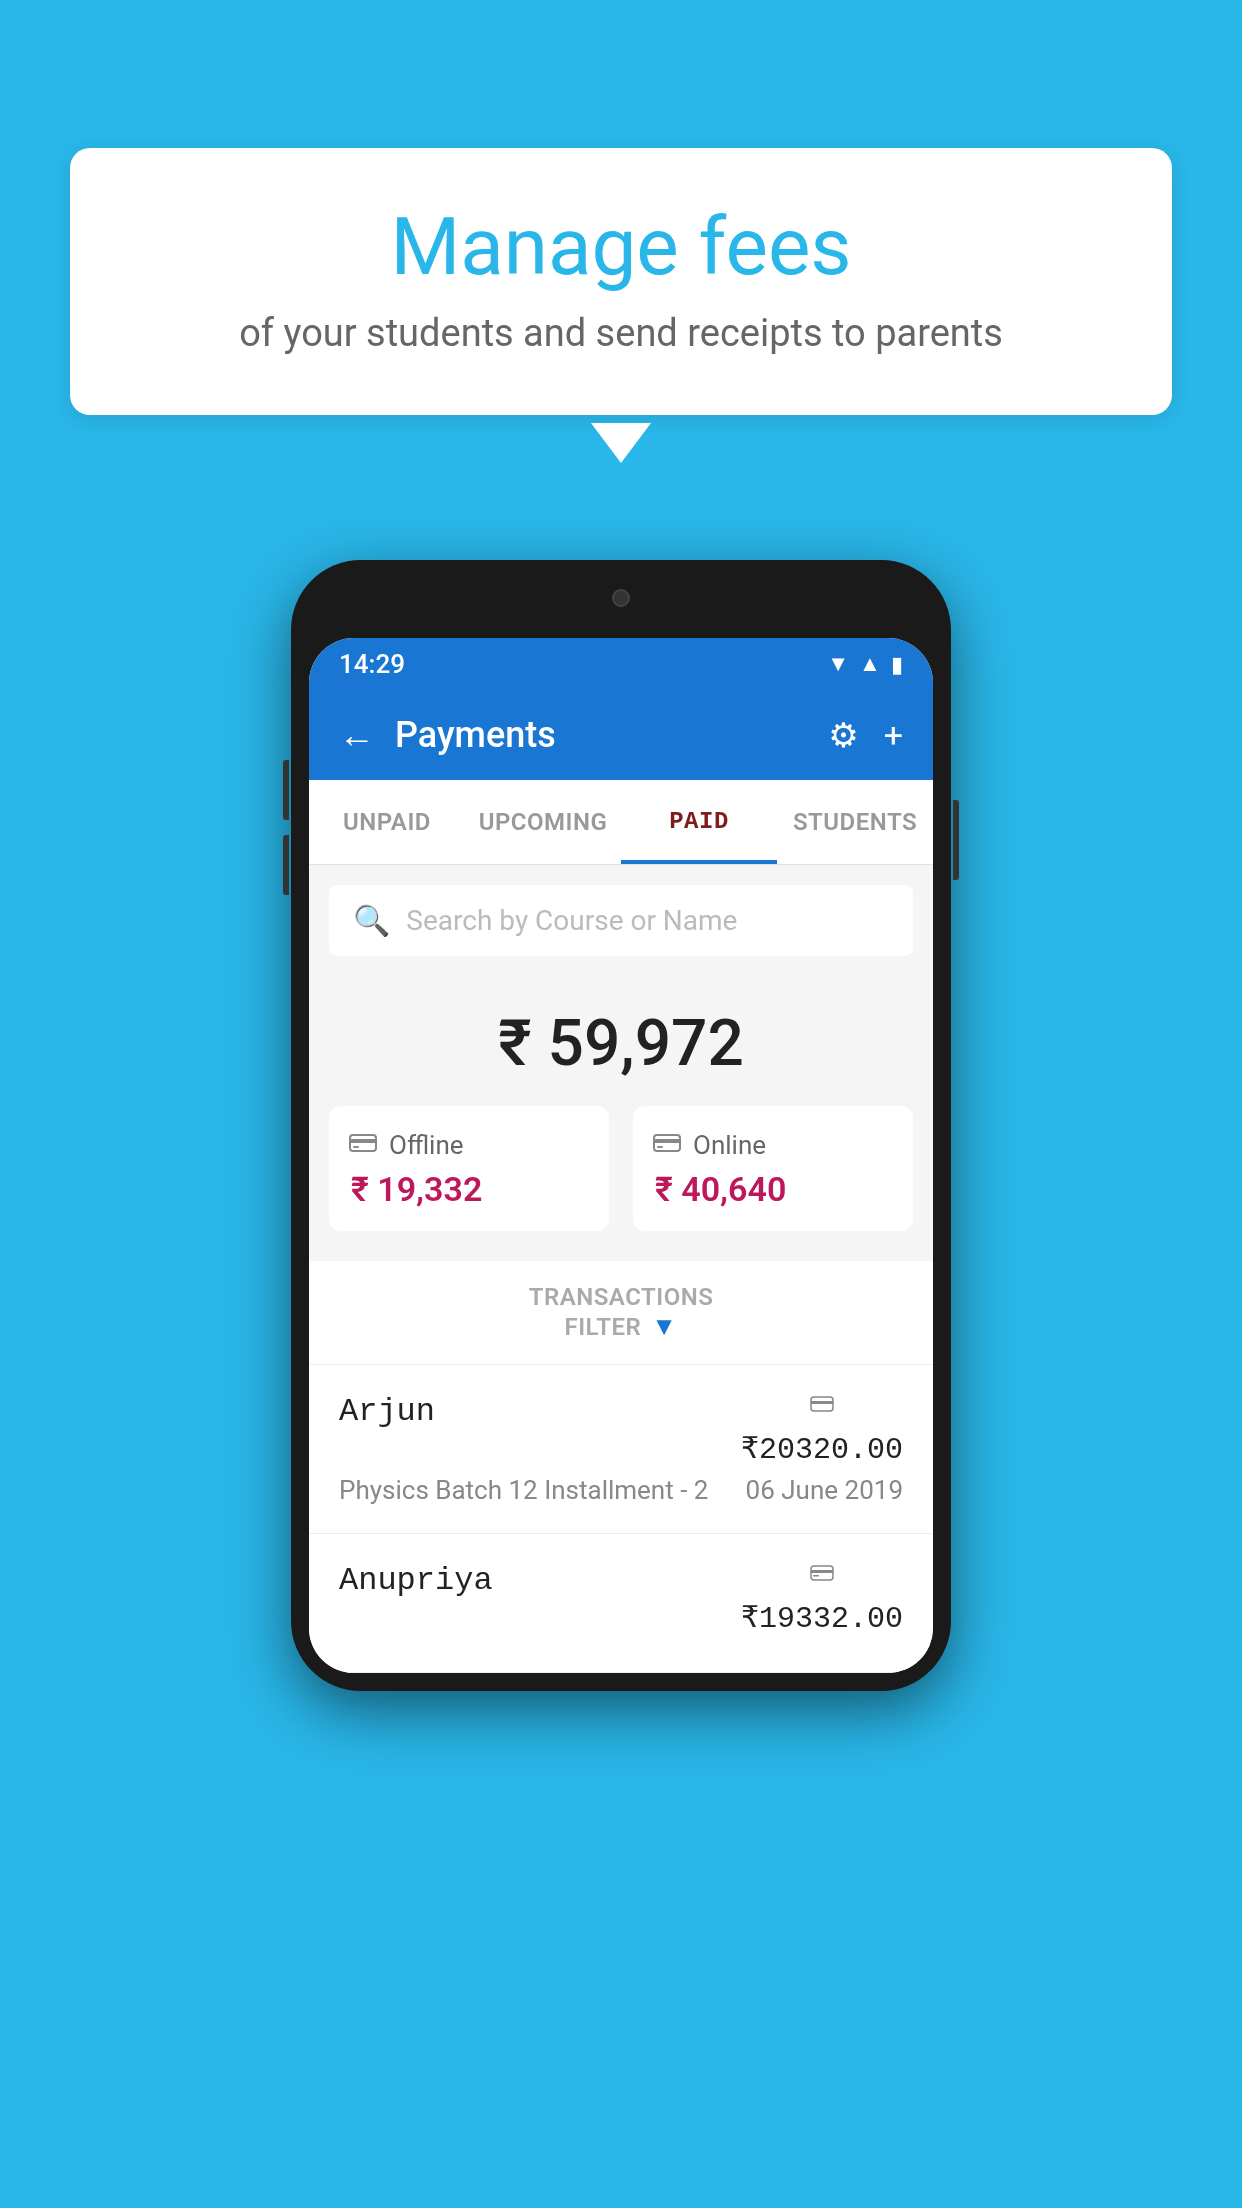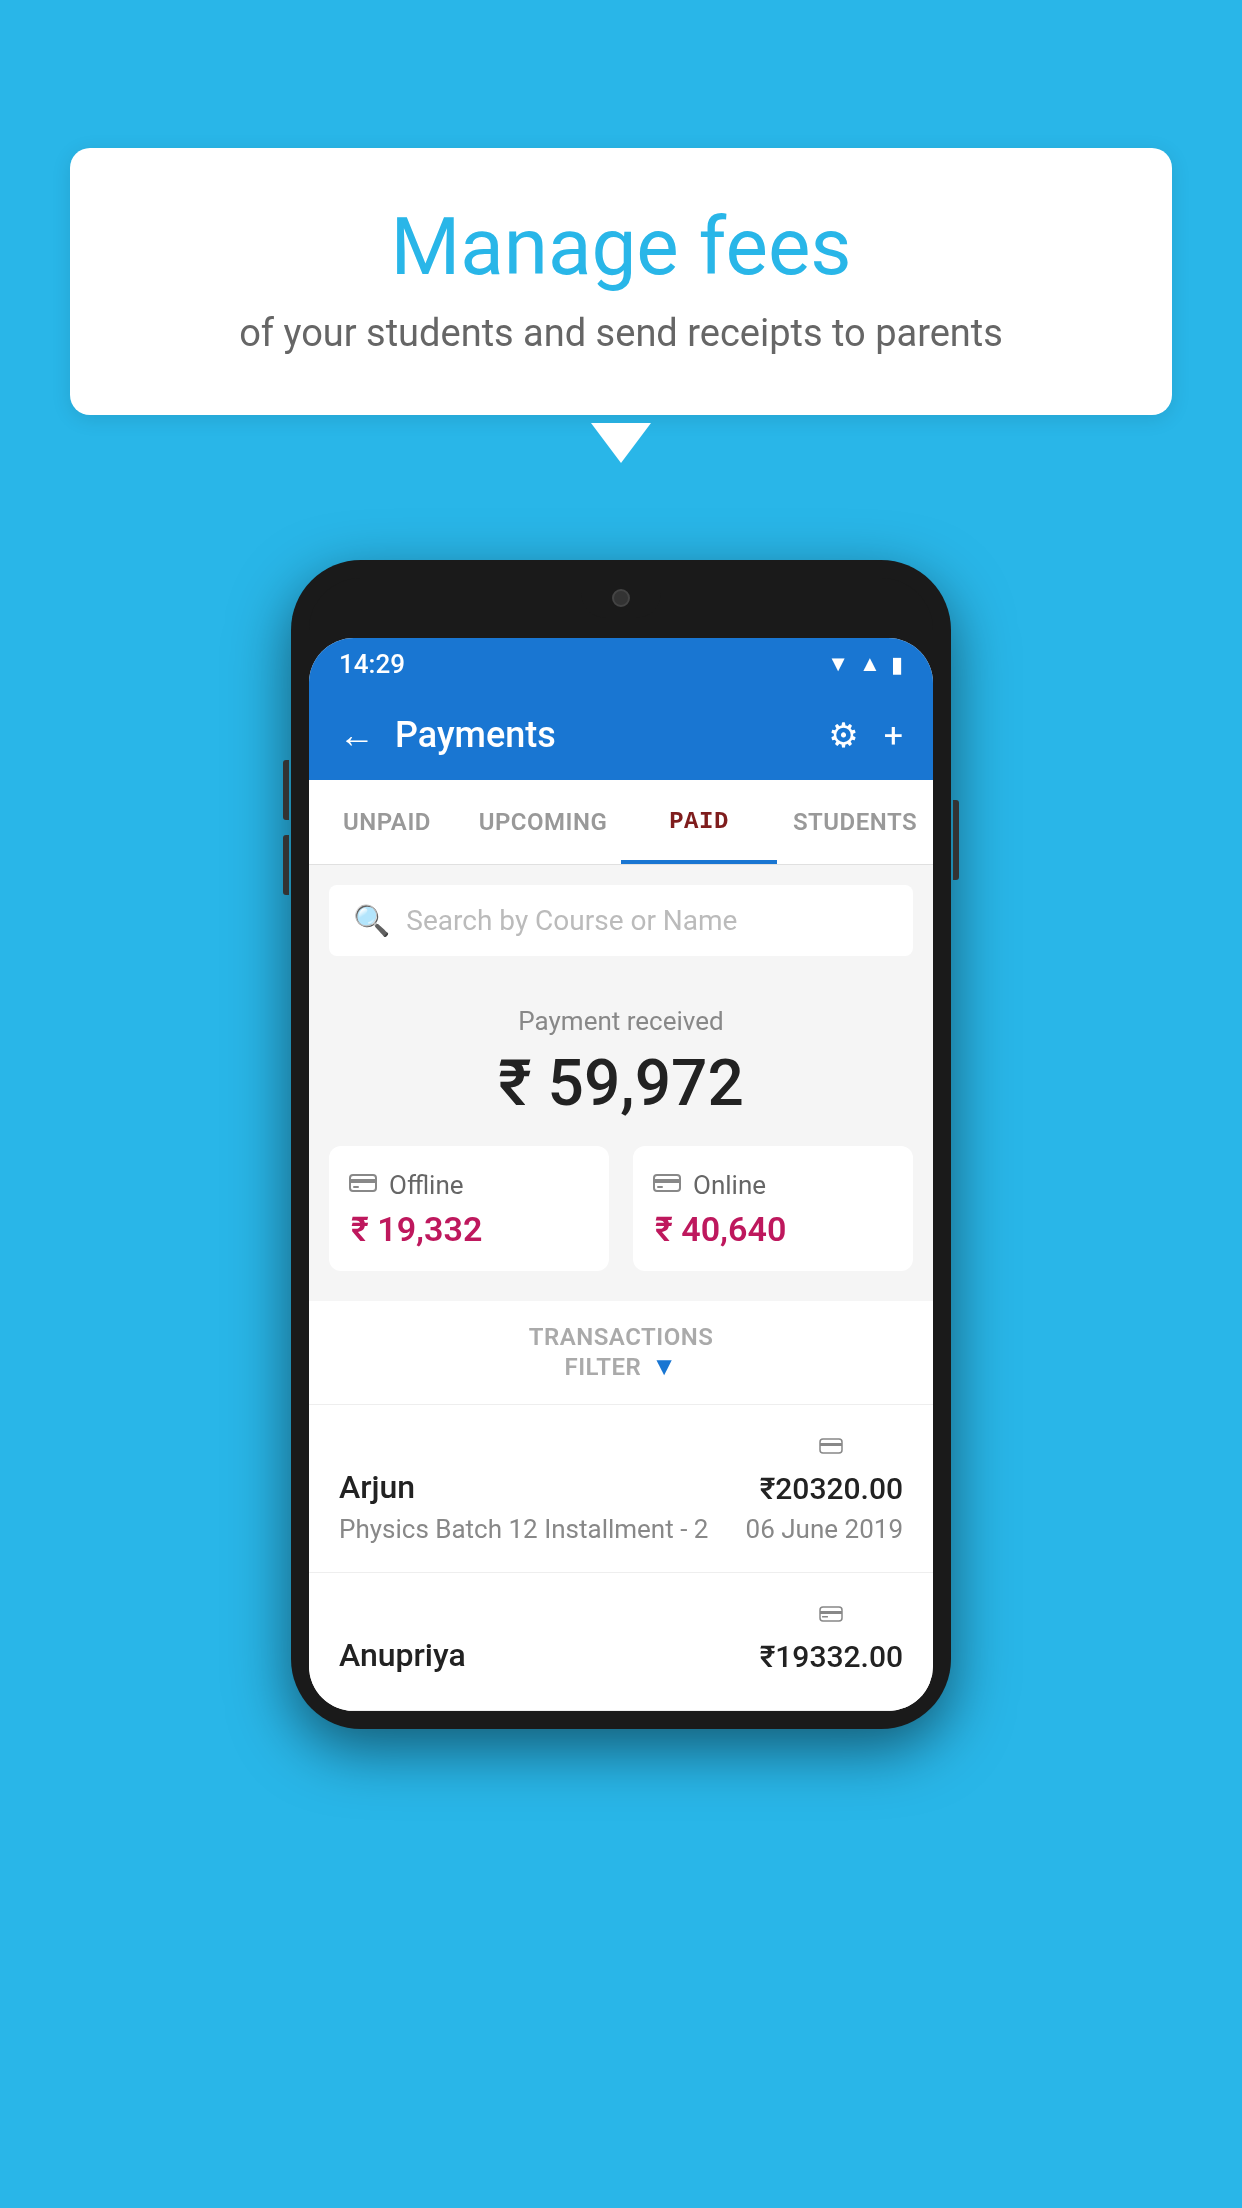--- a/index.html
+++ b/index.html
@@ -328,22 +328,23 @@
     
     .transaction-row {
       background: white;
       padding: 28px 30px;
       border-bottom: 1px solid #eee;
     }
 
     .transaction-row-top {
       display: flex;
       justify-content: space-between;
-      align-items: flex-end;
+      align-items: flex-start;
       margin-bottom: 8px;
+      font-family: Liberation Mono, monospace;
     }
 
     .transaction-name {
       font-size: 32px;
       font-weight: 500;
       color: #222;
     }
 
     .transaction-amount-wrap {
       display: flex;
@@ -464,21 +465,20 @@
         </div>
 
         <div class="search-container">
           <div class="search-box">
             <span class="search-icon-wrap">🔍</span>
             <span class="search-placeholder-text">Search by Course or Name</span>
           </div>
         </div>
 
         <div class="payment-summary">
-          <div class="payment-received-label">Payment received</div>
           <div class="payment-total">₹ 59,972</div>
 
           <div class="payment-cards">
 
             <div class="payment-card">
               <div class="payment-card-header">
                 <span class="payment-card-icon">
                   
                   <svg width="28" height="22" viewBox="0 0 28 22" fill="none">
                     <rect x="1" y="3" width="26" height="16" rx="3" stroke="#888" stroke-width="2" fill="none"></rect>

